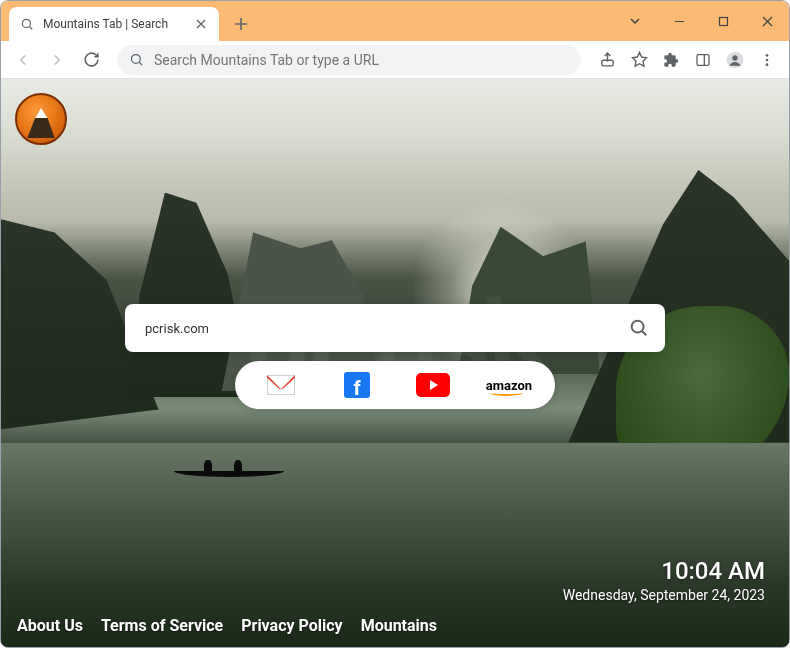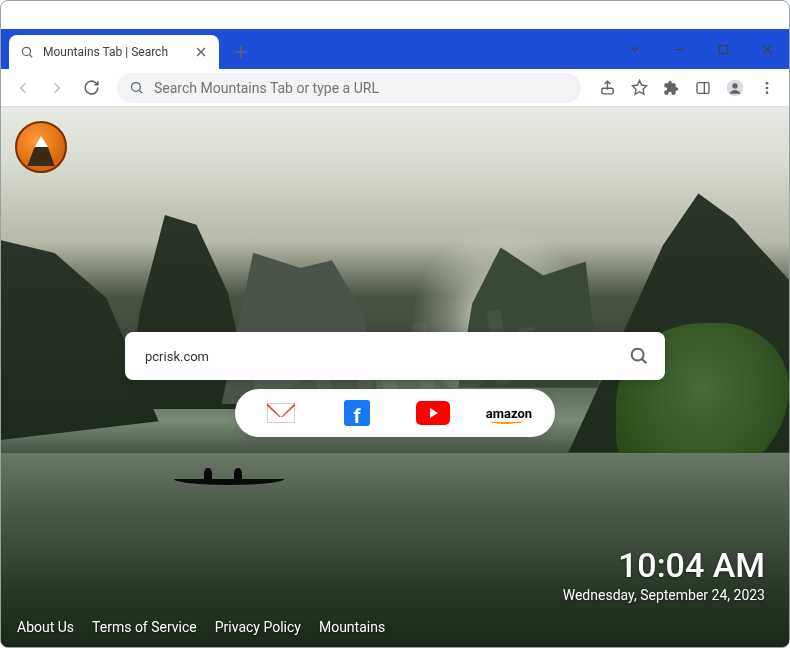--- a/index.html
+++ b/index.html
@@ -21,26 +21,25 @@
       border: 1px solid #9aa0a6;
       border-radius: 8px;
       overflow: hidden;
       background: #fff;
       display: flex;
       flex-direction: column;
     }
     
     .tab-bar {
       height: 40px;
-      background: #1d4ed8;
+      background: #fdba74;
       display: flex;
       align-items: flex-end;
       padding-left: 8px;
       position: relative;
-      margin-top: 28px;
     }
     .tab {
       background: #fff;
       height: 34px;
       width: 210px;
       border-radius: 8px 8px 0 0;
       display: flex;
       align-items: center;
       padding: 0 10px;
       gap: 8px;
@@ -326,41 +325,42 @@
     
     .clock {
       position: absolute;
       bottom: 44px;
       right: 24px;
       color: #fff;
       text-align: right;
       text-shadow: 0 1px 3px rgba(0,0,0,0.5);
     }
     .clock-time {
-      font-size: 34px;
+      font-size: 24px;
       font-weight: 500;
     }
     .clock-date {
       font-size: 14px;
       margin-top: 2px;
     }
     
     .footer-links {
       position: absolute;
       bottom: 12px;
       left: 16px;
       display: flex;
       gap: 18px;
     }
     .footer-links a {
       color: #fff;
-      font-size: 14px;
+      font-size: 16px;
       text-decoration: none;
       cursor: pointer;
       text-shadow: 0 1px 2px rgba(0,0,0,0.5);
+      font-weight: bold;
     }
   </style>
 </head>
 <body>
 
 <div class="window-chrome">
 
   <div class="tab-bar">
     <div class="tab">
       <span class="tab-favicon">

